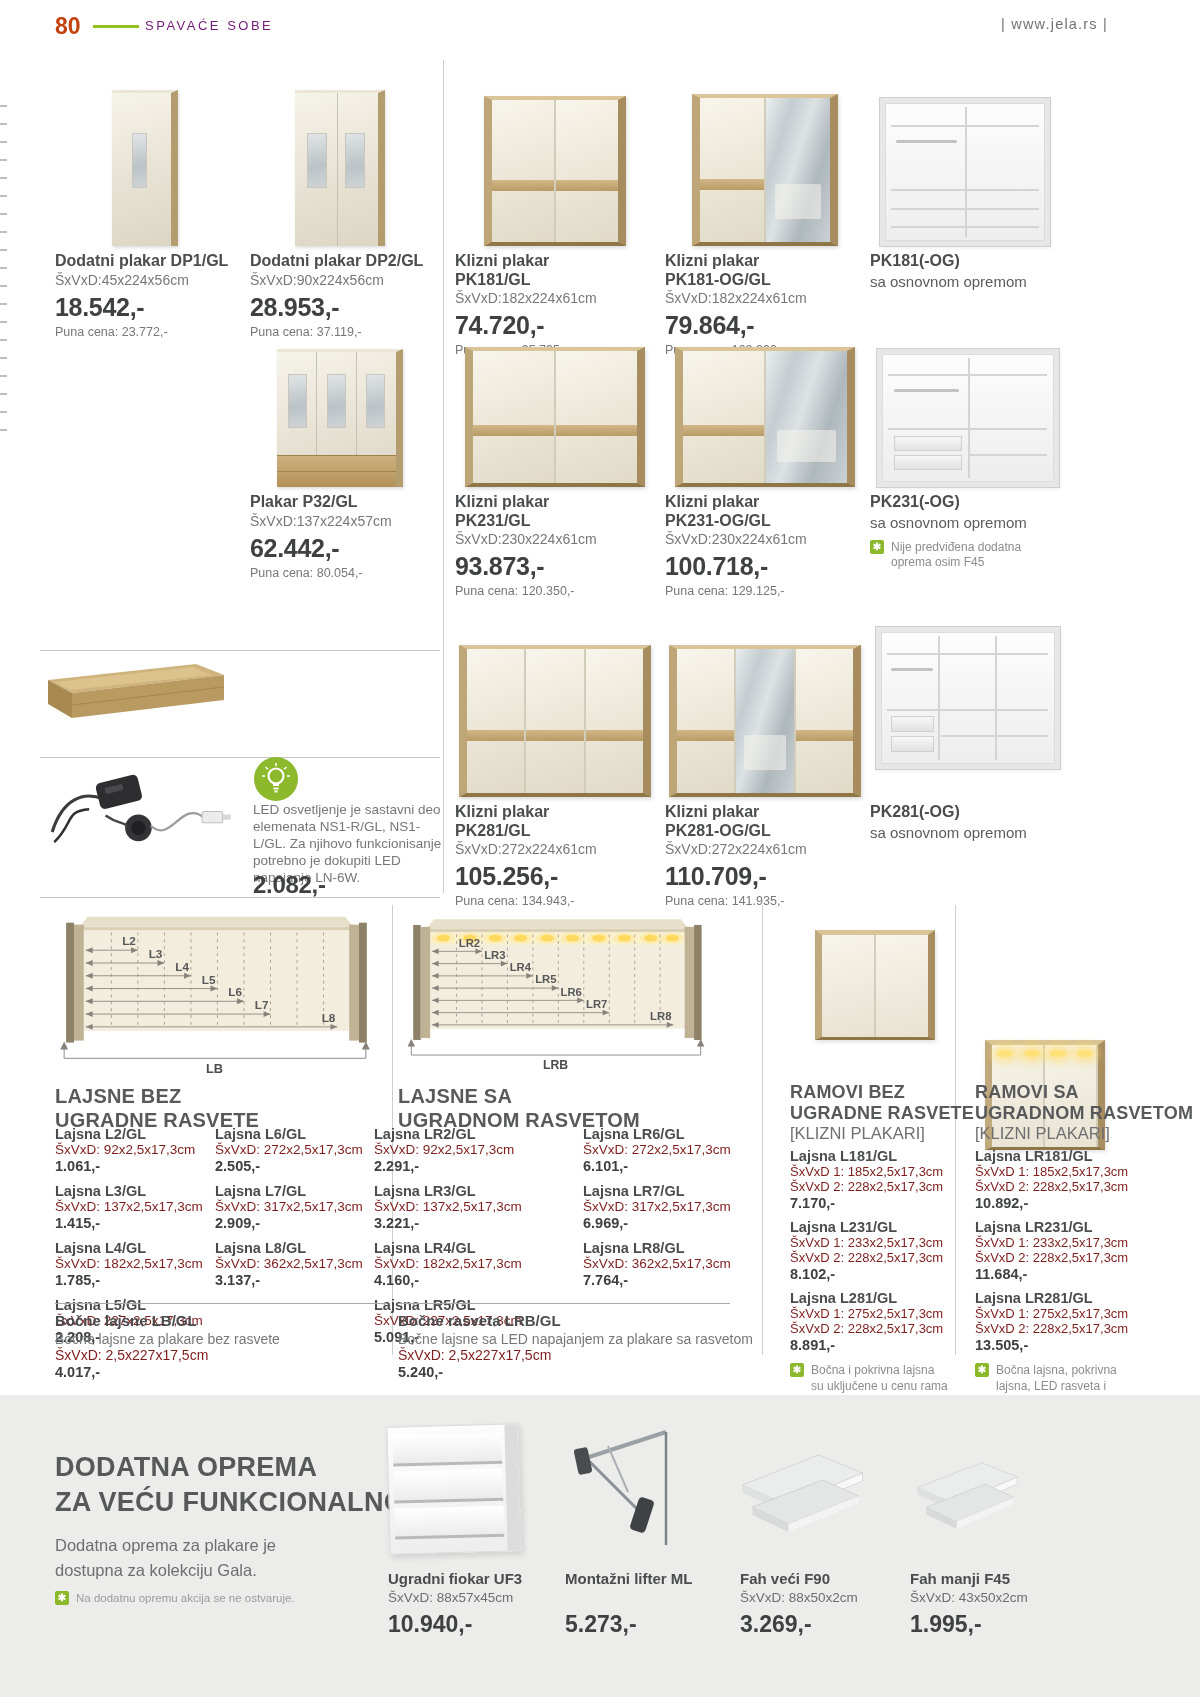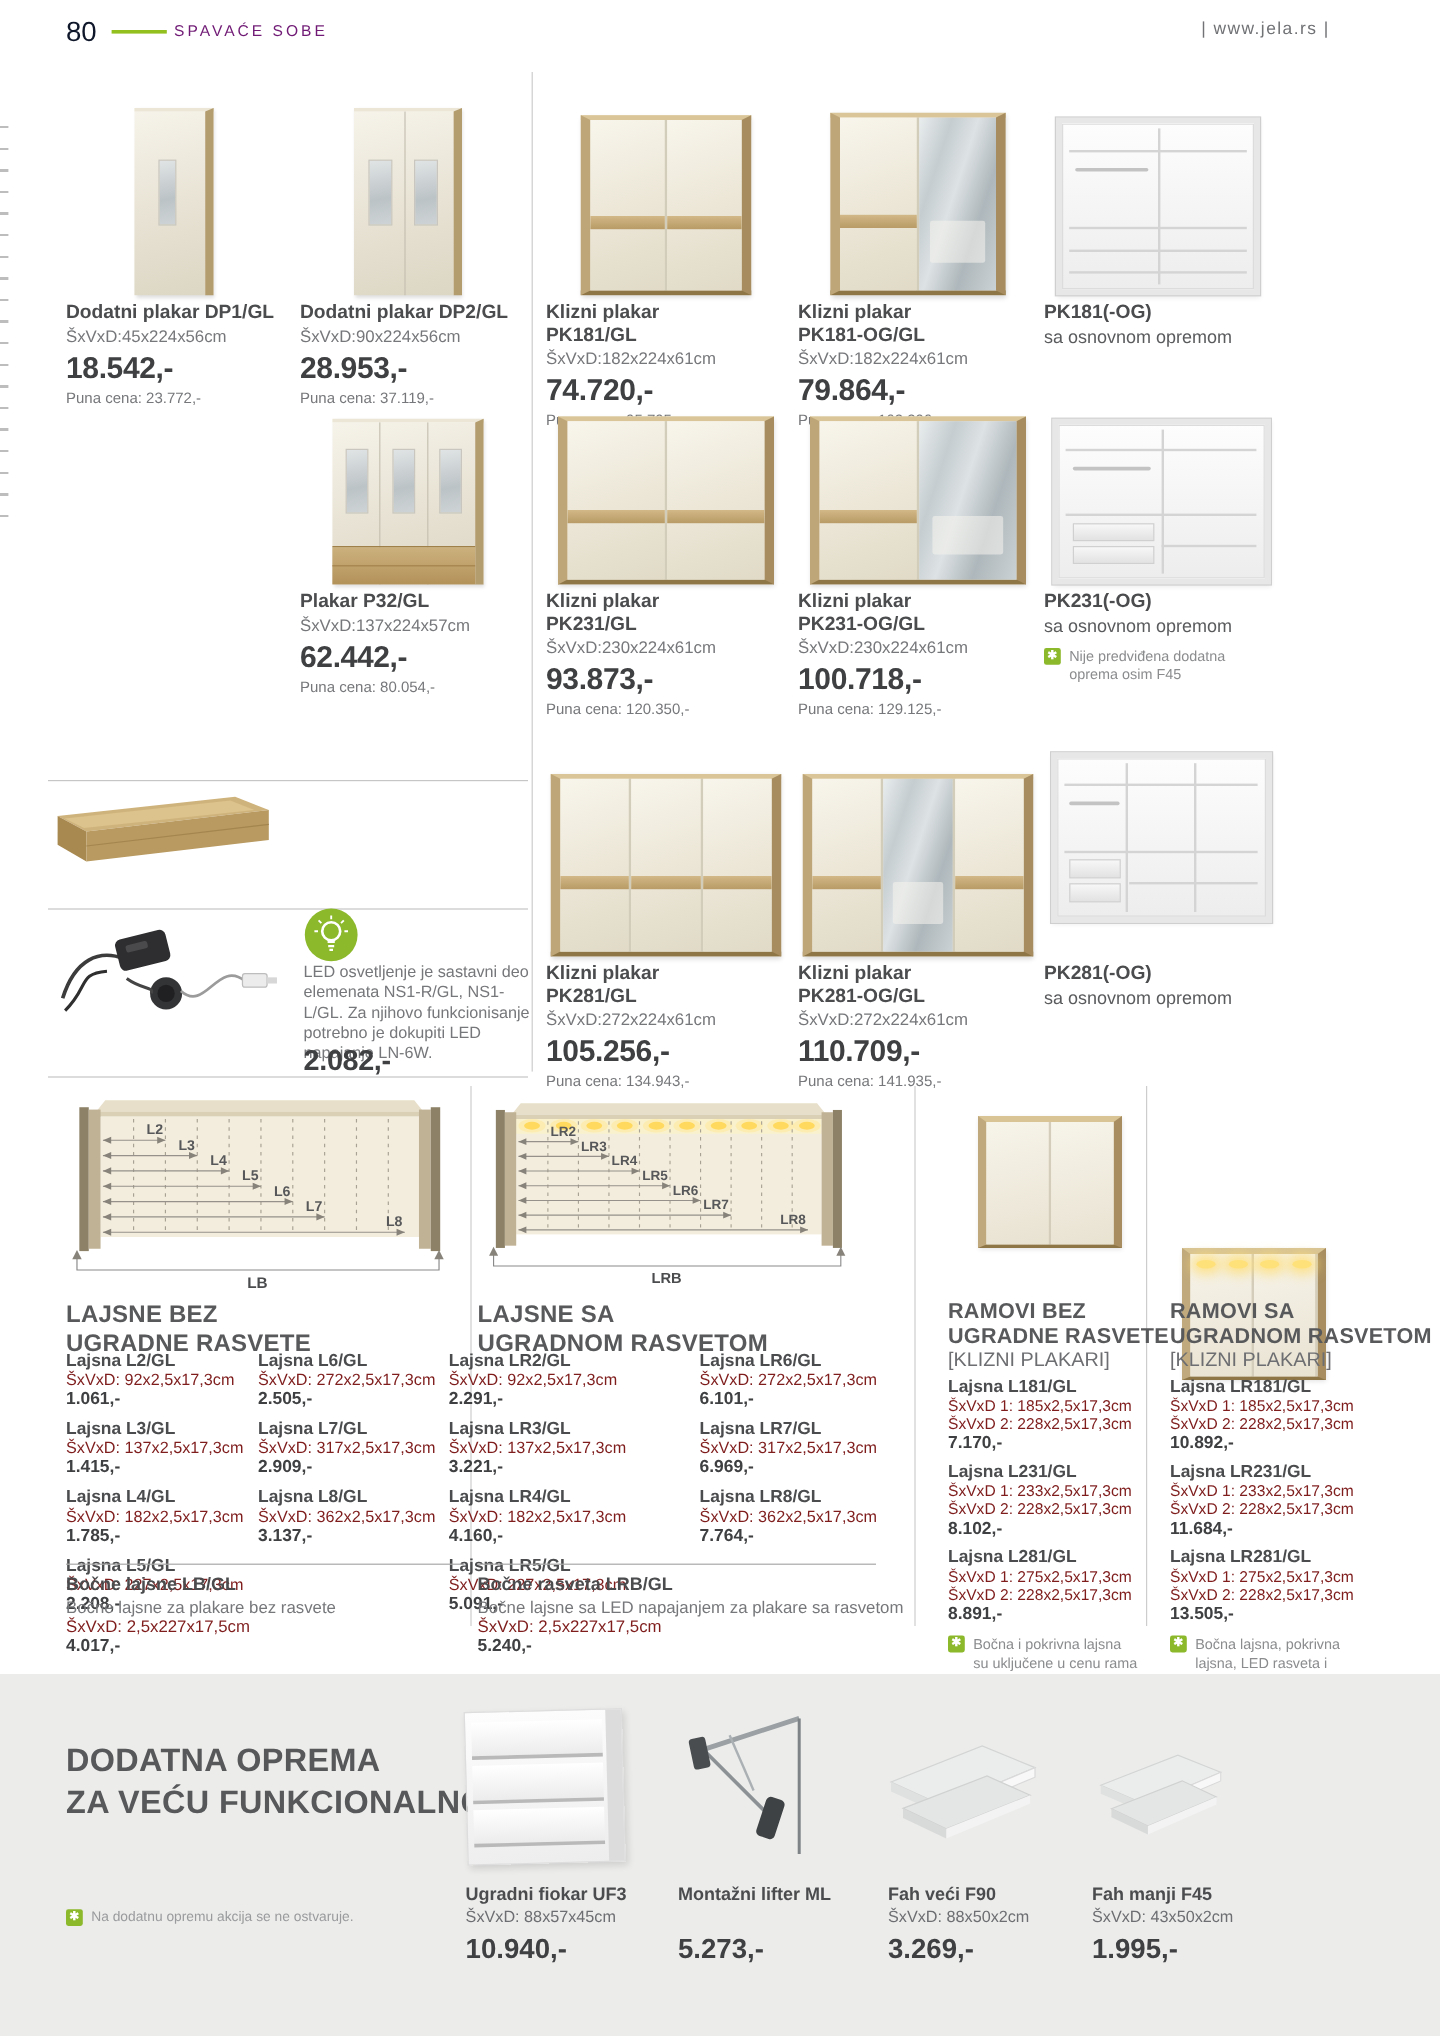--- a/index.html
+++ b/index.html
@@ -1,21 +1,21 @@
 <!DOCTYPE html>
 <html><head>
 <meta charset="utf-8">
 <style>
   *{margin:0;padding:0;box-sizing:border-box}
   body{margin:0;background:#fff}
   .page{position:relative;width:1200px;height:1697px;background:#fff;overflow:hidden;
         font-family:"Liberation Sans",sans-serif;color:#4b4c4e}
   .abs{position:absolute}
   
-  .pageno{font-size:23px;font-weight:400;color:#0f172a}
+  .pageno{font-size:23px;font-weight:700;color:#c2410c}
   .hline{height:3px;background:#93c01f}
   .sectionlbl{font-size:13px;color:#701a75;letter-spacing:2.5px}
   .site{font-size:14.5px;color:#717275;letter-spacing:1.2px}
   .edgemarks{width:7px;background:repeating-linear-gradient(to bottom,#bdbdbd 0 2px,transparent 2px 18px)}
   
   .cell{position:absolute}
   .imgbox{display:flex;align-items:flex-end;justify-content:center}
   .pname{font-weight:700;font-size:16px;color:#4b4c4e;line-height:1.16;margin-top:6px}
   .pname.l2{margin-top:0}
   .pdims{font-size:14px;color:#76777a;margin-top:1px}
@@ -654,20 +654,21 @@
     <div class="bdesc nowrap">Bočne lajsne sa LED napajanjem za plakare sa rasvetom</div>
     <div class="ldims">ŠxVxD: 2,5x227x17,5cm</div>
     <div class="lprice">5.240,-</div>
   </div>
 
   <div class="band-gray">
     <div class="abs btitle" style="left:55px;top:55px">
       <span>DODATNA OPREMA</span><br>
       <span>ZA VEĆU FUNKCIONALNOST</span>
     </div>
+    <div class="abs bdesc2" style="left:55px;top:138px;width:270px">Dodatna oprema za plakare je dostupna za kolekciju Gala.</div>
     <div class="abs note" style="left:55px;top:196px;width:300px;margin-top:0;font-size:11.5px;color:#9a9b9d">
       <span class="star">✱</span>
       <span>Na dodatnu opremu akcija se ne ostvaruje.</span>
     </div>
 
     <div class="abs chest" style="left:388px;top:30px;width:132px;height:128px">
       <span class="side"></span>
       <span class="drw" style="top:6%"></span>
       <span class="drw" style="top:35%"></span>
       <span class="drw" style="top:64%"></span>

